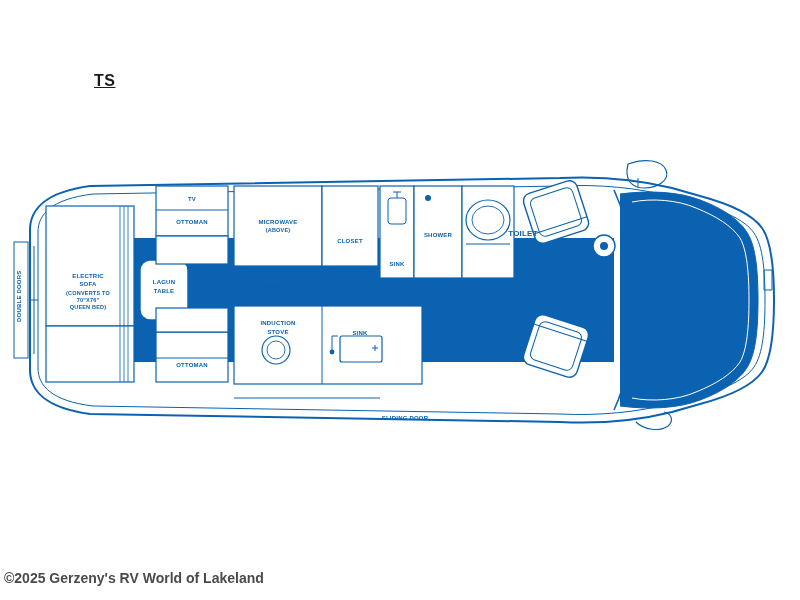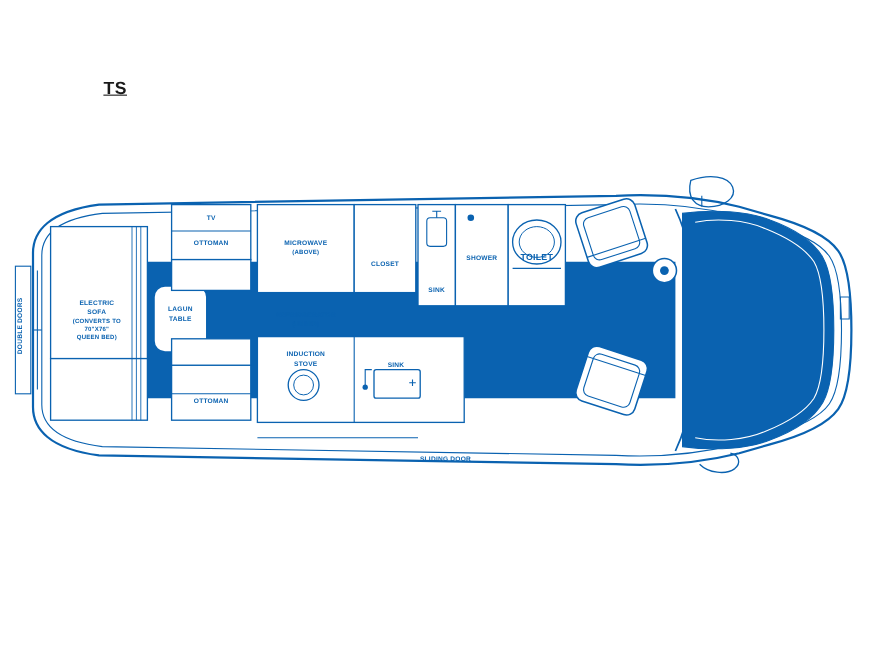--- a/index.html
+++ b/index.html
@@ -56,21 +56,21 @@
     position: absolute;
     color: #0a62b0;
     font-weight: 700;
     text-align: center;
     line-height: 1.08;
     letter-spacing: 0.2px;
     white-space: nowrap;
   }
   .lbl.small { font-size: 6px; font-weight: 700; }
   .lbl.tiny  { font-size: 5.5px; font-weight: 700; }
-  .lbl.med   { font-size: 8px; }
+  .lbl.med   { font-size: 8px; padding-left: 35px; }
 </style>
 </head>
 <body>
 
 <div class="page">
 
   <div class="model-code">TS</div>
 
   <div class="floorplan">
 
@@ -233,14 +233,15 @@
 
     <div class="lbl med" style="left:462px; top:80px; width:52px;">TOILET</div>
 
     <div class="lbl small" style="left:236px; top:170px; width:84px;">INDUCTION</div>
     <div class="lbl small" style="left:236px; top:179px; width:84px;">STOVE</div>
 
     <div class="lbl small" style="left:330px; top:180px; width:60px;">SINK</div>
 
   </div>
 
+  <div class="copyright">©2025 Gerzeny's RV World of Lakeland</div>
 
 </div>
 
 </body></html>

